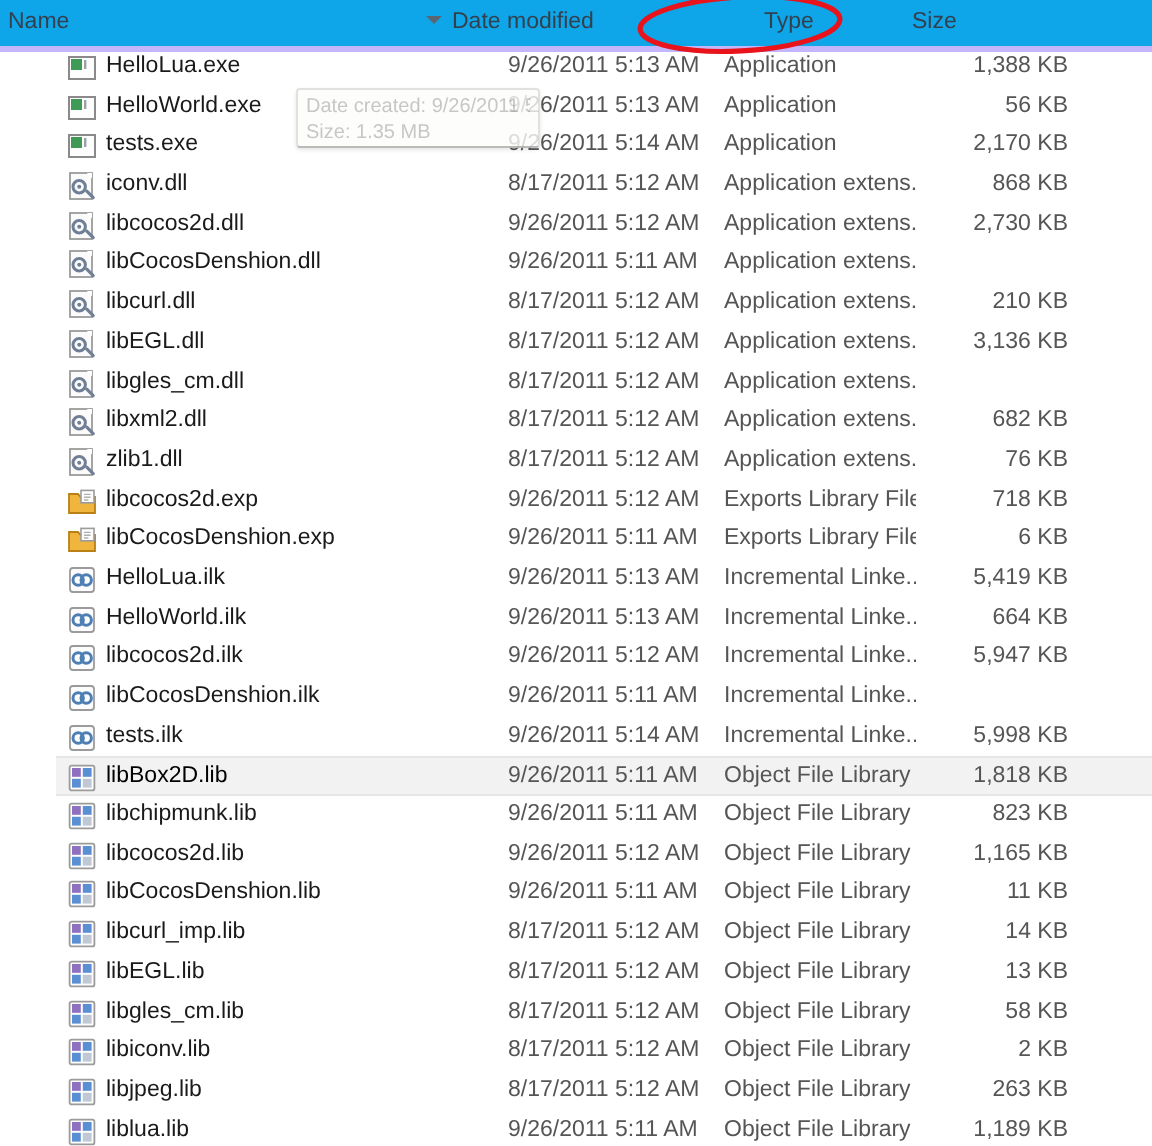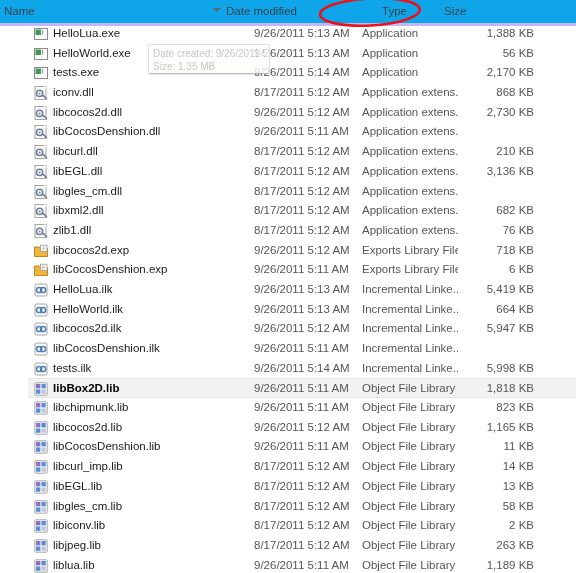--- a/index.html
+++ b/index.html
@@ -31,21 +31,21 @@
     font-size: 11.5px;
     color: #33414f;
     white-space: nowrap;
     overflow: hidden;
     cursor: default;
   }
   .col-head .ch-label { display: inline-block; }
   #head-name  { left: 4px;   width: 205px; }
   #head-date  { left: 226px; width: 90px; }
   #head-type  { left: 334px; width: 90px; margin-left: 48px; }
-  #head-size  { left: 444px; width: 70px; }
+  #head-size  { left: 456px; width: 70px; }
 
   
   #sort-chevron {
     position: absolute;
     left: 213px;
     top: 8px;
     width: 0; height: 0;
     border-left: 4px solid transparent;
     border-right: 4px solid transparent;
     border-top: 4px solid #5a6672;
@@ -81,21 +81,21 @@
     overflow: hidden;
     white-space: nowrap;
     cursor: default;
   }
   .c-icon { left: 5px;  width: 16px; top: 2px; height: 16px; line-height: 0; }
   .c-name { left: 25px; width: 185px; color: #1a1a1a; }
   .c-date { left: 226px; width: 100px; color: #555555; }
   .c-type { left: 334px; width: 96px; color: #555555; }
   .c-size { left: 420px; width: 86px; color: #555555; text-align: right; }
 
-  .file-row.selected .c-name { font-weight: bold; color: #000; }
+  .file-row.selected .c-name { font-weight: normal; color: #000; }
 
   
   .ico { display: block; width: 16px; height: 16px; }
 
   
   #type-annotation {
     position: absolute;
     left: 316px;
     top: -6px;
     width: 108px;

